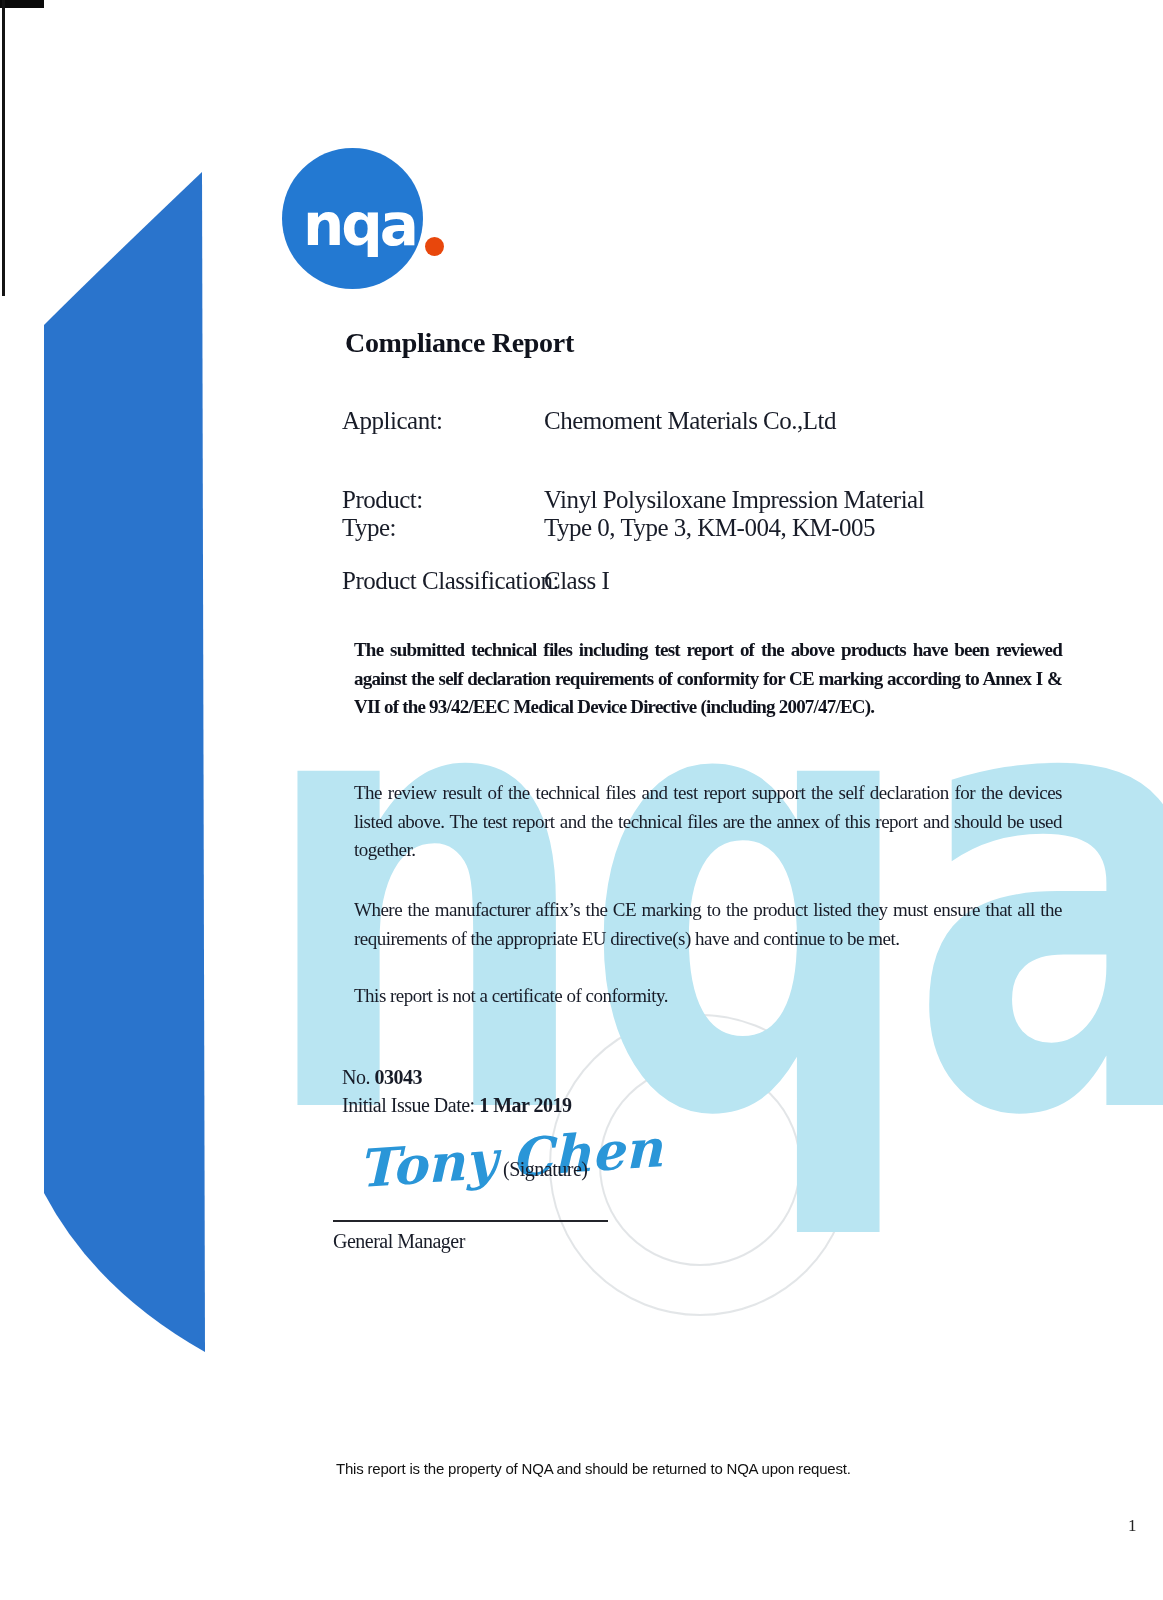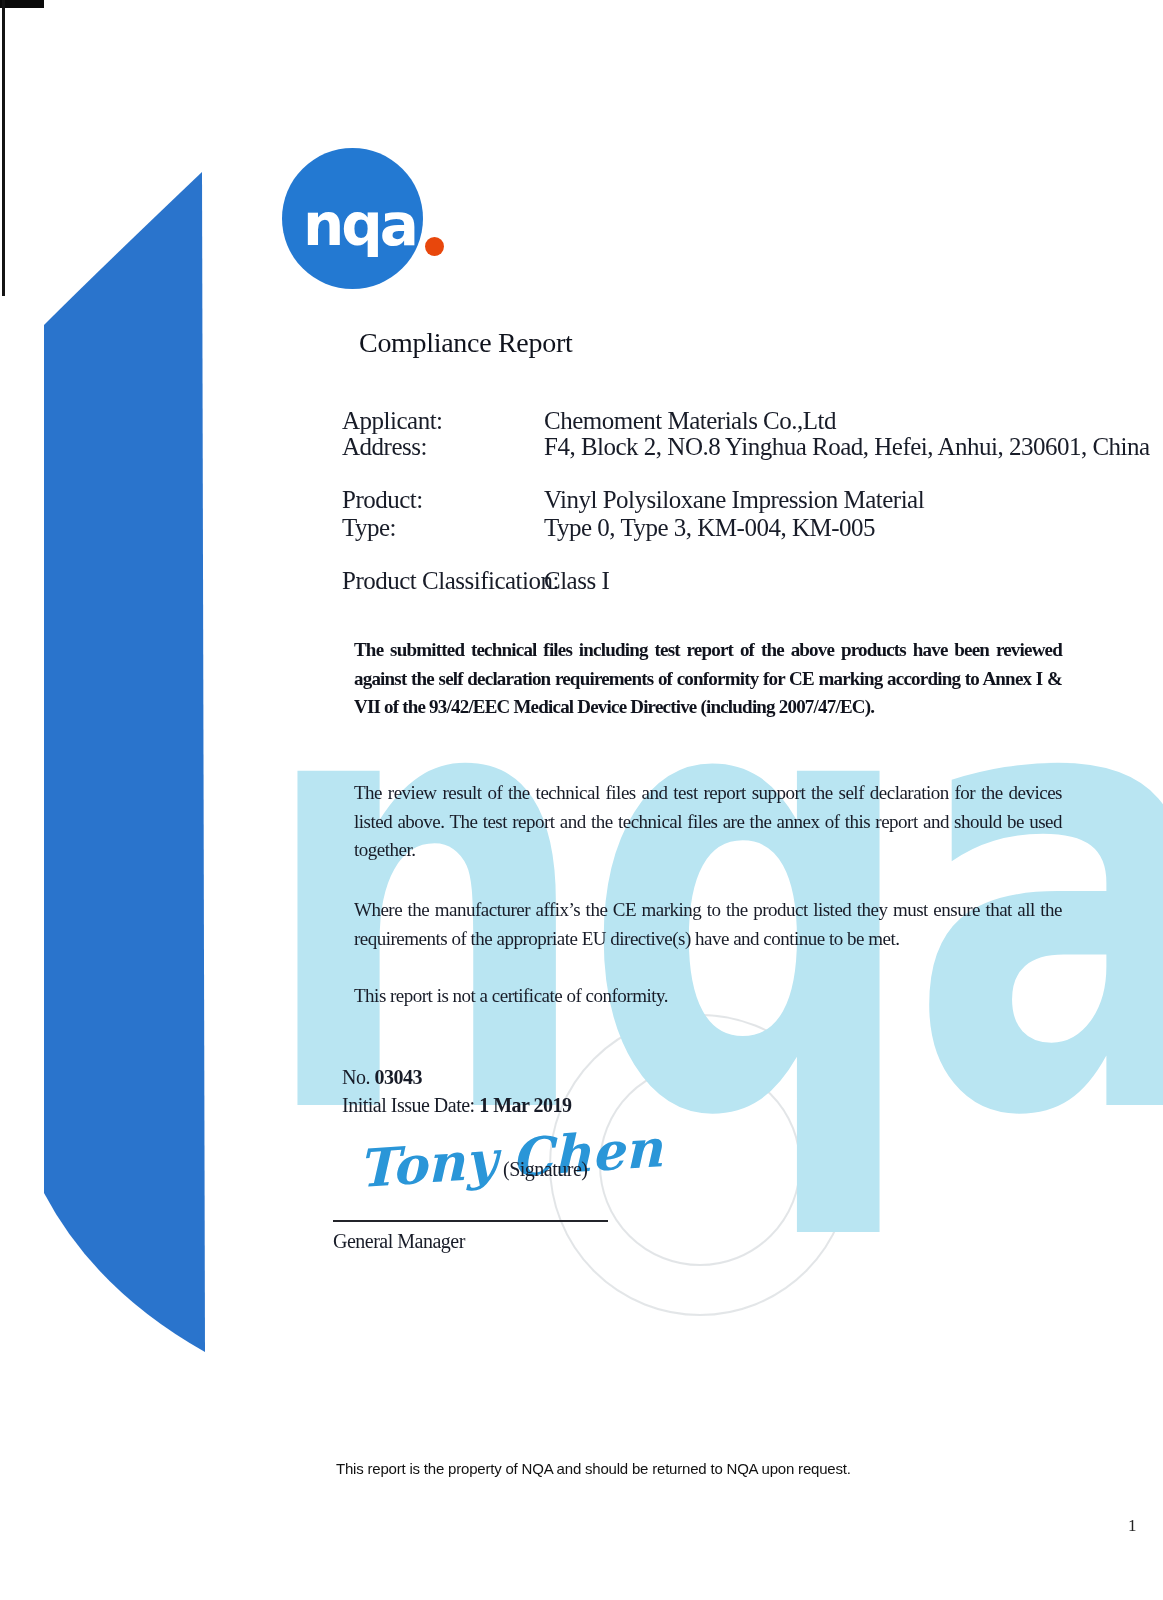--- a/index.html
+++ b/index.html
@@ -29,23 +29,22 @@
     position:relative;top:6px;left:7px;
   }
   .logo-dot{
     position:absolute;left:425px;top:237px;width:19px;height:19px;
     background:#e8470c;border-radius:50%;
   }
   
   .abs{position:absolute;}
   .title{
     left:345px;top:327px;
-    font-size:28px;font-weight:normal;letter-spacing:-0.3px;
+    font-size:28px;font-weight:bold;letter-spacing:-0.3px;
     color:#10131d;
-    margin-left:14px;
   }
   .field-row{left:342px;width:760px;font-size:25px;letter-spacing:-0.5px;white-space:nowrap;}
   .field-label{display:inline-block;width:202px;}
   .para{
     left:354px;width:708px;
     font-size:19px;letter-spacing:-0.5px;line-height:28.5px;
     text-align:justify;
   }
   .para.bold{font-weight:bold;letter-spacing:-0.8px;color:#10131d;}
   .inline-line{left:342px;font-size:20px;letter-spacing:-0.5px;white-space:nowrap;}
@@ -89,23 +88,20 @@
   <div class="logo-circle">
     <span class="logo-text">nqa</span>
   </div>
   <div class="logo-dot"></div>
 
   <div class="abs title">Compliance Report</div>
 
   <div class="abs field-row" style="top:407px">
     <span class="field-label">Applicant:</span><span>Chemoment Materials Co.,Ltd</span>
   </div>
-  <div class="abs field-row" style="top:433px">
-    <span class="field-label">Address:</span><span>F4, Block 2, NO.8 Yinghua Road, Hefei, Anhui, 230601, China</span>
-  </div>
   <div class="abs field-row" style="top:486px">
     <span class="field-label">Product:</span><span>Vinyl Polysiloxane Impression Material</span>
   </div>
   <div class="abs field-row" style="top:514px">
     <span class="field-label">Type:</span><span>Type 0, Type 3, KM-004, KM-005</span>
   </div>
   <div class="abs field-row" style="top:567px">
     <span class="field-label">Product Classification:</span><span>Class I</span>
   </div>
 

